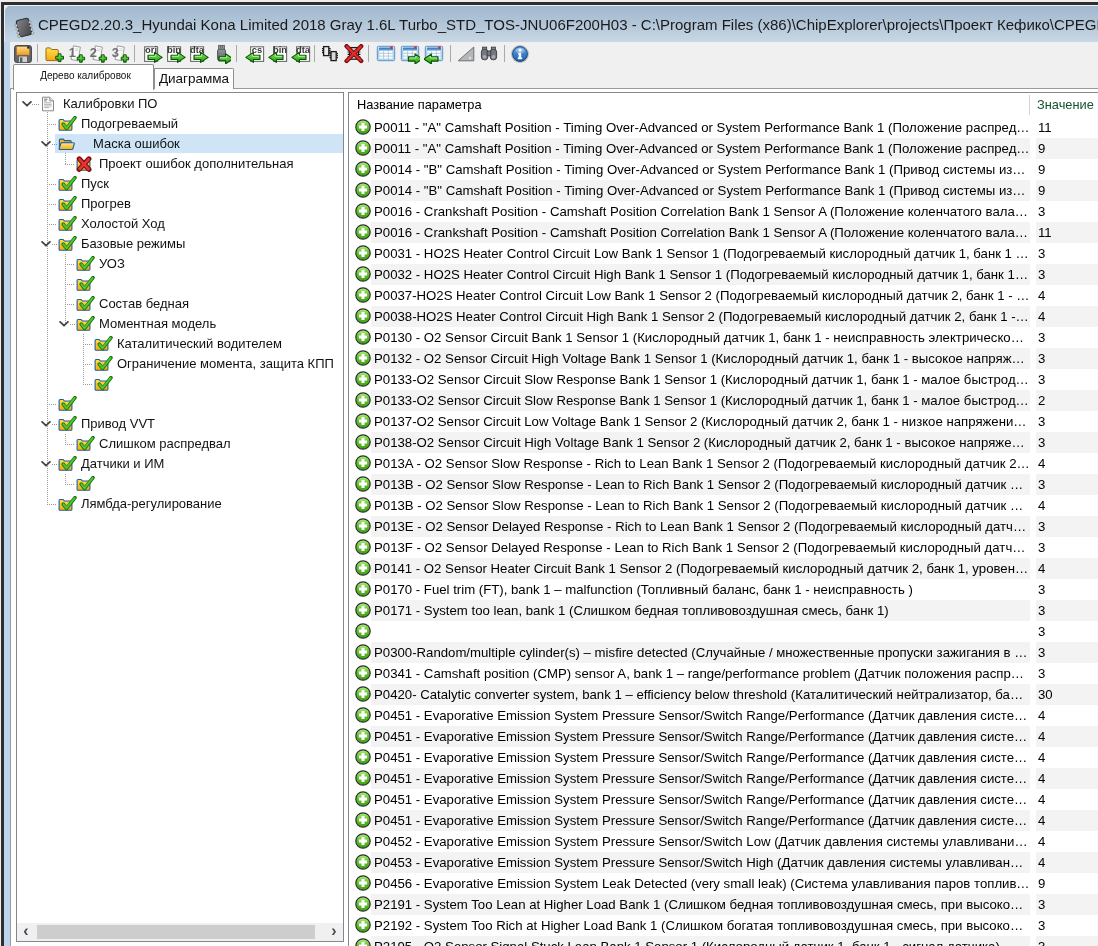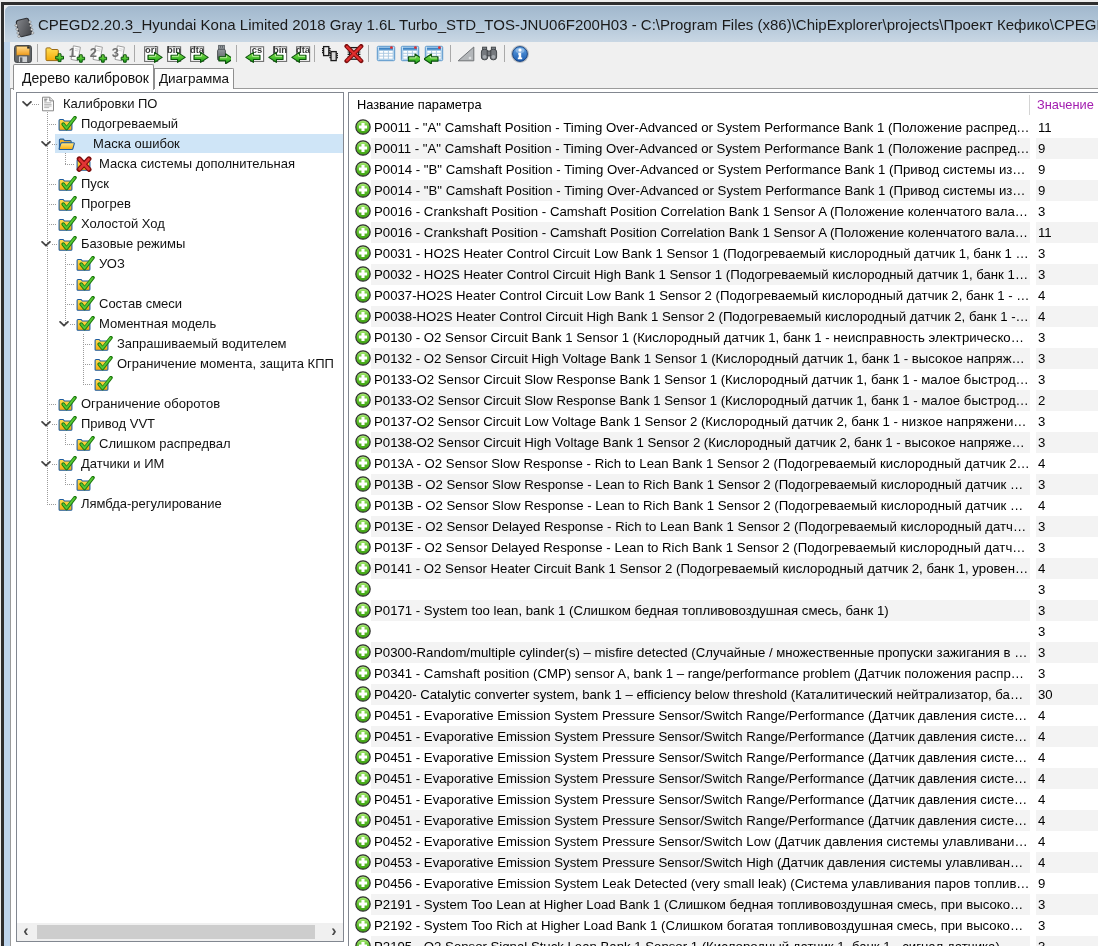--- a/index.html
+++ b/index.html
@@ -289,21 +289,21 @@
     <use href="#i-binoc"></use>
   </svg>
 <div class="sep" style="left:504px"></div>
 <svg class="ico" style="left:510px" viewBox="0 0 20 20">
     <use href="#i-info"></use>
   </svg>
 
 <div class="a" style="left:154px;top:68px;width:80px;height:21px;background:#fdfdfd;border:1px solid #8f8f8f;border-bottom:none;border-top-right-radius:2px"></div>
 <div class="a" style="left:154px;top:71px;width:80px;height:18px;font-size:13.5px;color:#111;text-align:center">Диаграмма</div>
 <div class="a" style="left:13px;top:64px;width:141px;height:26px;background:#fff;border:1px solid #8f8f8f;border-bottom:none;border-top-left-radius:2px;border-top-right-radius:2px"></div>
-<div class="a" style="left:13px;top:70px;width:145px;height:18px;font-size:14px;color:#111;text-align:center;background:transparent;z-index:3">Дерево калибровок</div>
+<div class="a" style="left:13px;top:70px;width:145px;height:18px;font-size:10px;color:#111;text-align:center;background:transparent;z-index:3">Дерево калибровок</div>
 
 <div class="a" style="left:16px;top:92px;width:328px;height:850px;border:1px solid #828790;background:#fff;overflow:hidden">
 <div class="a" style="left:38px;top:41px;right:0;height:19px;background:#cfe5f7"></div>
 <div class="dotv" style="left:30px;top:19px;height:392px"></div>
 <div class="dotv" style="left:48px;top:60px;height:12px"></div>
 <div class="dotv" style="left:48px;top:161px;height:70px"></div>
 <div class="dotv" style="left:66px;top:241px;height:50px"></div>
 <div class="dotv" style="left:48px;top:341px;height:10px"></div>
 <div class="dotv" style="left:48px;top:381px;height:10px"></div>
 <div class="doth" style="left:15px;top:11px;width:8px"></div>
@@ -324,21 +324,21 @@
       <use href="#chev"></use>
     </svg>
 <svg class="a" style="left:41px;top:43px" width="18" height="16" viewBox="0 0 18 16">
       <use href="#fopen"></use>
     </svg>
 <div class="trow" style="left:76px;top:41px">Маска ошибок</div>
 <div class="doth" style="left:48px;top:71px;width:10px"></div>
 <svg class="a" style="left:59px;top:63px" width="16" height="16" viewBox="0 0 16 16">
       <use href="#fredx"></use>
     </svg>
-<div class="trow" style="left:82px;top:61px">Маска системы дополнительная</div>
+<div class="trow" style="left:82px;top:61px">Проект ошибок дополнительная</div>
 <div class="doth" style="left:30px;top:91px;width:10px"></div>
 <svg class="a" style="left:41px;top:83px" width="19" height="16" viewBox="0 0 19 16">
       <use href="#fcheck"></use>
     </svg>
 <div class="trow" style="left:64px;top:81px">Пуск</div>
 <div class="doth" style="left:30px;top:111px;width:10px"></div>
 <svg class="a" style="left:41px;top:103px" width="19" height="16" viewBox="0 0 19 16">
       <use href="#fcheck"></use>
     </svg>
 <div class="trow" style="left:64px;top:101px">Прогрев</div>
@@ -361,48 +361,47 @@
     </svg>
 <div class="trow" style="left:82px;top:161px">УОЗ</div>
 <div class="doth" style="left:48px;top:191px;width:10px"></div>
 <svg class="a" style="left:59px;top:183px" width="19" height="16" viewBox="0 0 19 16">
       <use href="#fcheck"></use>
     </svg>
 <div class="doth" style="left:48px;top:211px;width:10px"></div>
 <svg class="a" style="left:59px;top:203px" width="19" height="16" viewBox="0 0 19 16">
       <use href="#fcheck"></use>
     </svg>
-<div class="trow" style="left:82px;top:201px">Состав смеси</div>
+<div class="trow" style="left:82px;top:201px">Состав бедная</div>
 <div class="doth" style="left:53px;top:231px;width:5px"></div>
 <svg class="a" style="left:41.5px;top:228px" width="10" height="6" viewBox="0 0 10 6">
       <use href="#chev"></use>
     </svg>
 <svg class="a" style="left:59px;top:223px" width="19" height="16" viewBox="0 0 19 16">
       <use href="#fcheck"></use>
     </svg>
 <div class="trow" style="left:82px;top:221px">Моментная модель</div>
 <div class="doth" style="left:66px;top:251px;width:10px"></div>
 <svg class="a" style="left:77px;top:243px" width="19" height="16" viewBox="0 0 19 16">
       <use href="#fcheck"></use>
     </svg>
-<div class="trow" style="left:100px;top:241px">Запрашиваемый водителем</div>
+<div class="trow" style="left:100px;top:241px">Каталитический водителем</div>
 <div class="doth" style="left:66px;top:271px;width:10px"></div>
 <svg class="a" style="left:77px;top:263px" width="19" height="16" viewBox="0 0 19 16">
       <use href="#fcheck"></use>
     </svg>
 <div class="trow" style="left:100px;top:261px">Ограничение момента, защита КПП</div>
 <div class="doth" style="left:66px;top:291px;width:10px"></div>
 <svg class="a" style="left:77px;top:283px" width="19" height="16" viewBox="0 0 19 16">
       <use href="#fcheck"></use>
     </svg>
 <div class="doth" style="left:30px;top:311px;width:10px"></div>
 <svg class="a" style="left:41px;top:303px" width="19" height="16" viewBox="0 0 19 16">
       <use href="#fcheck"></use>
     </svg>
-<div class="trow" style="left:64px;top:301px">Ограничение оборотов</div>
 <div class="doth" style="left:35px;top:331px;width:5px"></div>
 <svg class="a" style="left:23.5px;top:328px" width="10" height="6" viewBox="0 0 10 6">
       <use href="#chev"></use>
     </svg>
 <svg class="a" style="left:41px;top:323px" width="19" height="16" viewBox="0 0 19 16">
       <use href="#fcheck"></use>
     </svg>
 <div class="trow" style="left:64px;top:321px">Привод VVT</div>
 <div class="doth" style="left:48px;top:351px;width:10px"></div>
 <svg class="a" style="left:59px;top:343px" width="19" height="16" viewBox="0 0 19 16">
@@ -427,21 +426,21 @@
     </svg>
 <div class="trow" style="left:64px;top:401px">Лямбда-регулирование</div>
 <div class="a" style="left:0;top:830px;width:326px;height:18px;background:#f0f0f0">
 <div class="a" style="left:20px;top:2px;width:278px;height:14px;background:#cdcdcd"></div>
 <div class="a" style="left:2px;top:0;width:14px;height:18px;font-size:16px;color:#4a4a4a;text-align:center;line-height:16px;font-weight:bold">‹</div>
 <div class="a" style="right:2px;top:0;width:14px;height:18px;font-size:16px;color:#4a4a4a;text-align:center;line-height:16px;font-weight:bold">›</div>
 </div>
 </div>
 <div class="a" style="left:348px;top:92px;width:750px;height:854px;border-left:1px solid #828790;border-top:1px solid #828790;background:#fff;overflow:hidden">
 <div class="a" style="left:8px;top:0;height:24px;line-height:24px;font-size:12.8px;color:#000">Название параметра</div>
-<div class="a" style="left:688px;top:0;height:24px;line-height:24px;font-size:12.8px;color:#a21caf">Значение</div>
+<div class="a" style="left:688px;top:0;height:24px;line-height:24px;font-size:12.8px;color:#14532d">Значение</div>
 <div class="a" style="left:680px;top:2px;width:1px;height:20px;background:#d4d4d4"></div>
 <div class="lrow" style="top:24px">
 <svg class="lic" width="16" height="16" viewBox="0 0 16 16">
         <use href="#gplus"></use>
       </svg>
 <div class="c1">P0011 - "A" Camshaft Position - Timing Over-Advanced or System Performance Bank 1 (Положение распределительного вала, угол опережения больше нормы, банк 1)</div>
       <div class="c2">11</div>
     </div>
 <div class="lrow alt" style="top:45px">
 <svg class="lic" width="16" height="16" viewBox="0 0 16 16">
@@ -587,20 +586,21 @@
 <svg class="lic" width="16" height="16" viewBox="0 0 16 16">
         <use href="#gplus"></use>
       </svg>
 <div class="c1">P0141 - O2 Sensor Heater Circuit Bank 1 Sensor 2 (Подогреваемый кислородный датчик 2, банк 1, уровень сигнала)</div>
       <div class="c2">4</div>
     </div>
 <div class="lrow" style="top:486px">
 <svg class="lic" width="16" height="16" viewBox="0 0 16 16">
         <use href="#gplus"></use>
       </svg>
+<div class="c1">P0170 - Fuel trim (FT), bank 1 – malfunction (Топливный баланс, банк 1 - неисправность )</div>
       <div class="c2">3</div>
     </div>
 <div class="lrow alt" style="top:507px">
 <svg class="lic" width="16" height="16" viewBox="0 0 16 16">
         <use href="#gplus"></use>
       </svg>
 <div class="c1">P0171 - System too lean, bank 1 (Слишком бедная топливовоздушная смесь, банк 1)</div>
       <div class="c2">3</div>
     </div>
 <div class="lrow" style="top:528px">

